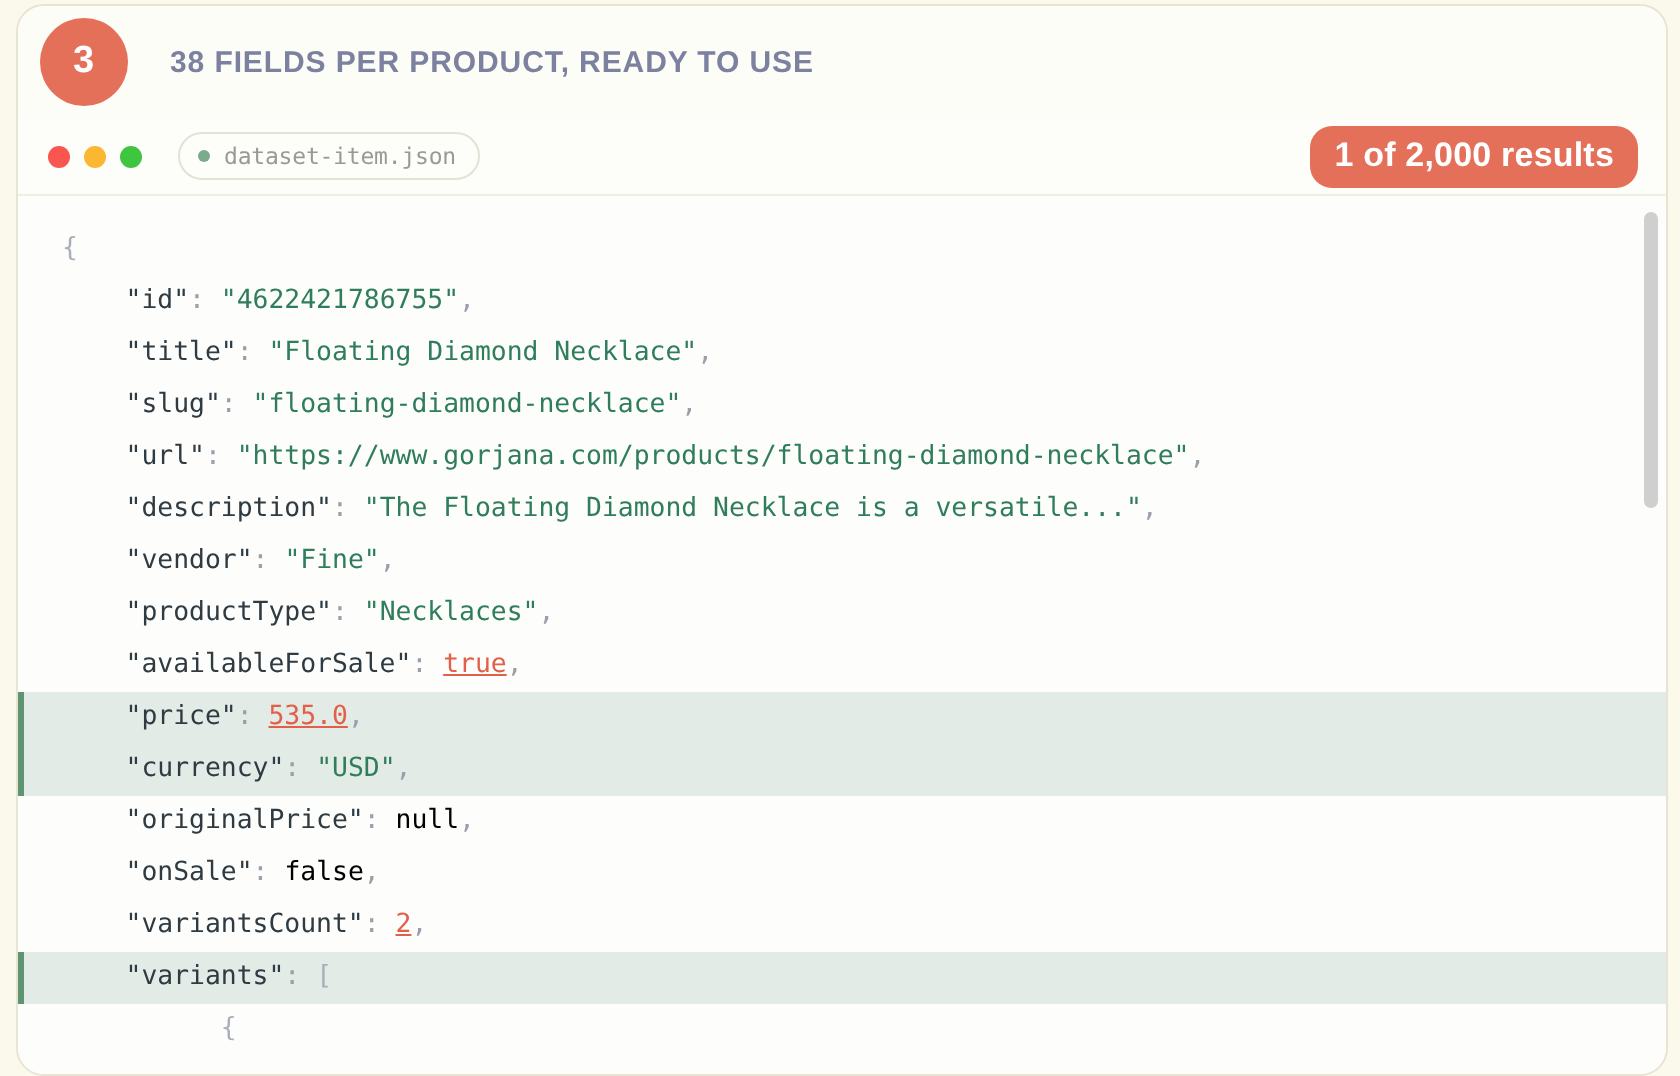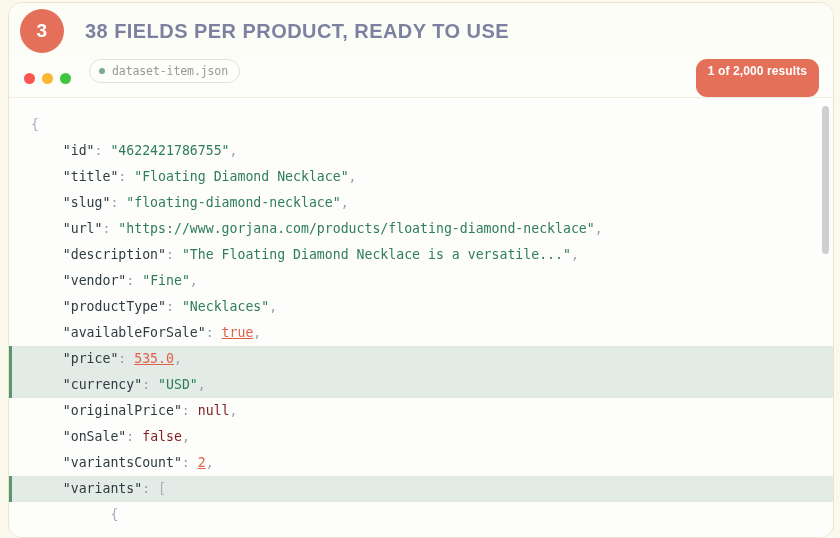--- a/index.html
+++ b/index.html
@@ -49,32 +49,33 @@
     font-weight: 700;
     display: flex;
     align-items: center;
     justify-content: center;
     flex: 0 0 auto;
     letter-spacing: .5px;
   }
 
   .header-title {
     margin-left: 21px;
-    font-size: 20px;
+    font-size: 15px;
     font-weight: 700;
     letter-spacing: .45px;
     color: #7d81a0;
     text-transform: uppercase;
     white-space: nowrap;
   }
 
   
   .toolbar {
     height: 39px;
     display: flex;
+    align-items: center;
     padding: 0 14px 0 9px;
     background: #fdfdf9;
     border-bottom: 1px solid #f0efe4;
   }
 
   .traffic {
     display: flex;
     gap: 7px;
     align-items: center;
     flex: 0 0 auto;
@@ -115,21 +116,21 @@
     color: #9a9a93;
     letter-spacing: -.1px;
     white-space: nowrap;
   }
 
   .spacer { flex: 1 1 auto; }
 
   .results-badge {
     background: #e4705a;
     color: #ffffff;
-    font-size: 12px;
+    font-size: 17px;
     font-weight: 700;
     padding: 5px 12px 6px;
     border-radius: 11px;
     white-space: nowrap;
     flex: 0 0 auto;
     letter-spacing: .1px;
   }
 
   
   .code-area {
@@ -163,21 +164,21 @@
     top: 0;
     bottom: 0;
     width: 3px;
     background: #5e9470;
   }
 
   
   .tk-key   { color: #2f3b42; }
   .tk-str   { color: #2f7d5b; }
   .tk-num   { color: #e2604a; text-decoration: underline; }
-  .tk-lit   { color: #7f1d1d; text-align: right; }
+  .tk-lit   { color: #000000; text-align: right; }
   .tk-punc  { color: #9aa0aa; }
   .tk-brace { color: #a9aebb; }
 
   
   .scrollbar-track {
     position: absolute;
     top: 0;
     right: 4px;
     width: 7px;
     height: 441px;

